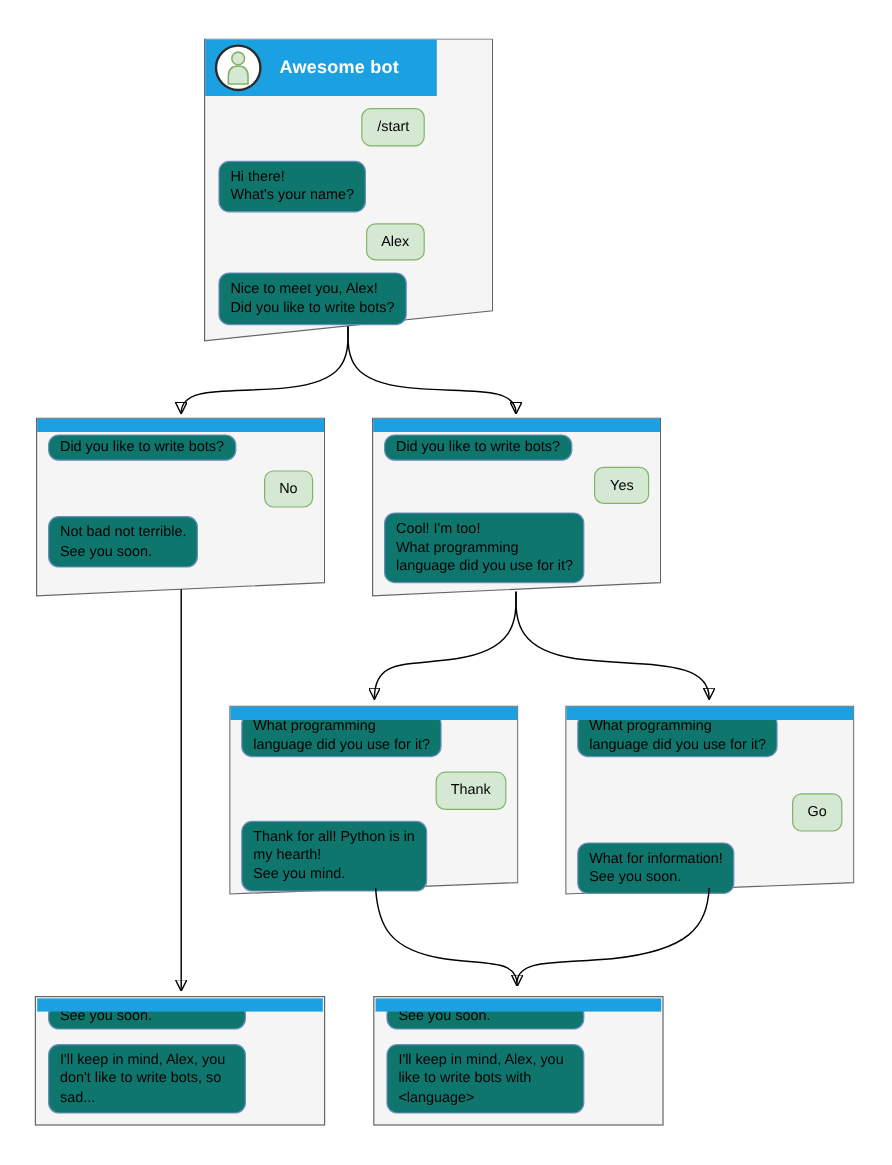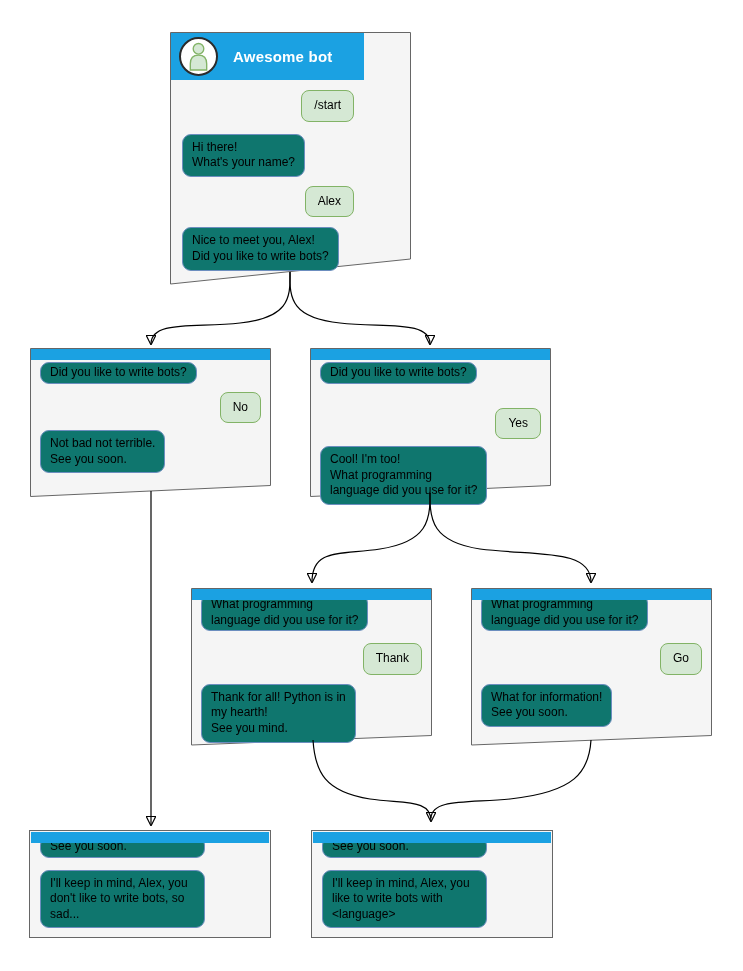--- a/index.html
+++ b/index.html
@@ -91,21 +91,21 @@
     </div>
   </div>
 
   <div class="window" style="left:310px;top:348px;width:241px;height:150px">
     <svg class="frame" width="241" height="150">
       <polygon points="0.5,0.5 240.5,0.5 240.5,137.5 0.5,148.5"></polygon>
     </svg>
     <div class="titlebar sub-titlebar"></div>
     <div class="body sub-body">
       <div class="bubble bot echo" style="margin-top:2px">Did you like to write bots?</div>
-      <div class="bubble user" style="margin-top:24px">Yes</div>
+      <div class="bubble user" style="margin-top:5px">Yes</div>
       <div class="bubble bot" style="margin-top:7px">Cool! I'm too!
 What programming
 language did you use for it?</div>
     </div>
   </div>
 
   <div class="window" style="left:191px;top:588px;width:241px;height:158px">
     <svg class="frame" width="241" height="158">
       <polygon points="0.5,0.5 240.5,0.5 240.5,147.5 0.5,157"></polygon>
     </svg>
@@ -121,21 +121,21 @@
   </div>
 
   <div class="window" style="left:471px;top:588px;width:241px;height:158px">
     <svg class="frame" width="241" height="158">
       <polygon points="0.5,0.5 240.5,0.5 240.5,147.5 0.5,157"></polygon>
     </svg>
     <div class="titlebar sub-titlebar"></div>
     <div class="body sub-body">
       <div class="bubble bot echo clipped">What programming
 language did you use for it?</div>
-      <div class="bubble user" style="margin-top:12px">Go</div>
+      <div class="bubble user" style="margin-top:30px">Go</div>
       <div class="bubble bot" style="margin-top:9px">What for information!
 See you soon.</div>
     </div>
   </div>
 
   <div class="window rectwin" style="left:29px;top:830px;width:242px;height:108px">
     <div class="titlebar sub-titlebar"></div>
     <div class="body sub-body" style="top:11px">
       <div class="bubble bot echo clipped w165">See you soon.</div>
       <div class="bubble bot w165" style="margin-top:12px">I'll keep in mind, Alex, you

